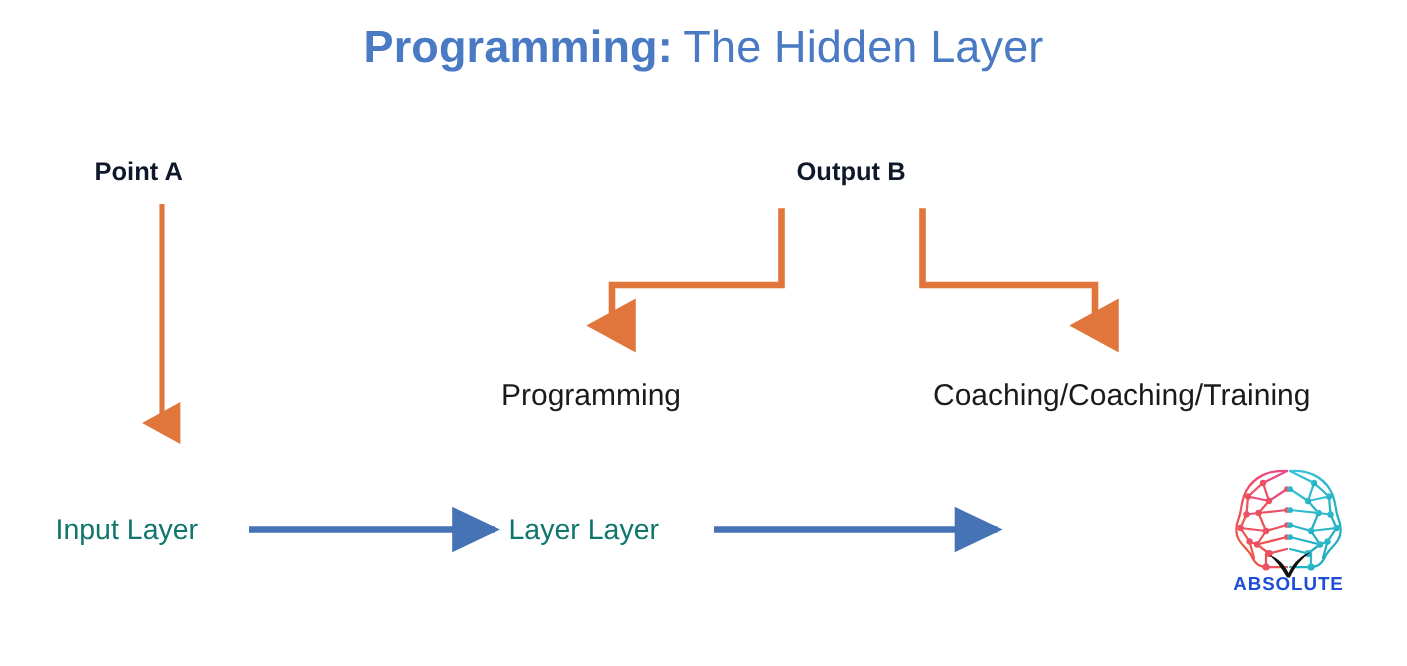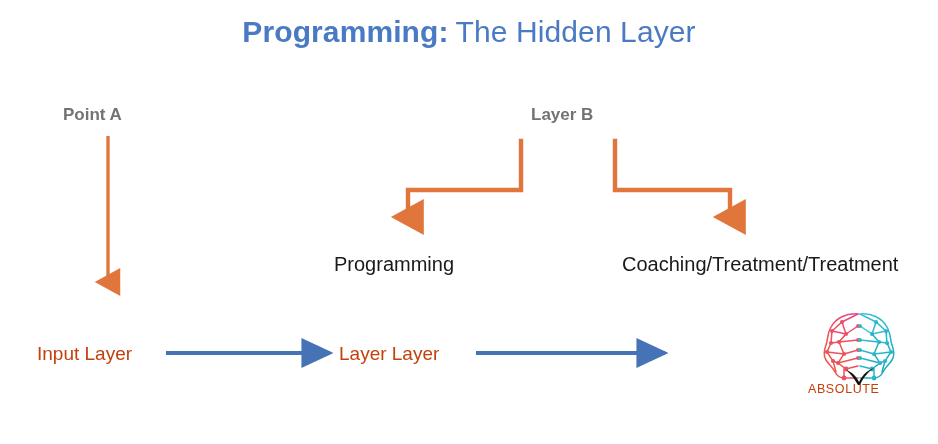--- a/index.html
+++ b/index.html
@@ -37,39 +37,39 @@
     font-weight: 700;
   }
   #title .light {
     font-weight: 400;
   }
 
   
   .txt {
     position: absolute;
     white-space: nowrap;
-    color: #737373;
+    color: #0f172a;
   }
   .point-label {
     font-size: 17px;
     font-weight: 700;
     line-height: 20px;
   }
   .branch-label {
     font-size: 20px;
     font-weight: 400;
     line-height: 24px;
     color: #1a1a1a;
     text-align: right;
   }
   .layer-label {
     font-size: 19px;
     font-weight: 400;
     line-height: 23px;
-    color: #c2410c;
+    color: #0f766e;
   }
 
   
   #wires {
     position: absolute;
     left: 0;
     top: 0;
     width: 938px;
     height: 444px;
     pointer-events: none;
@@ -88,24 +88,25 @@
     left: 0;
     top: 0;
     width: 102px;
     height: 80px;
   }
   #logo-word {
     position: absolute;
     left: 0;
     top: 76px;
     width: 102px;
+    text-align: center;
     font-size: 12.5px;
-    font-weight: 400;
+    font-weight: 700;
     letter-spacing: 0.6px;
-    color: #c2410c;
+    color: #1d4ed8;
     line-height: 14px;
   }
 </style>
 </head>
 <body>
 
 <div id="slide">
 
   <div id="title">
     <span class="strong">Programming:</span><span class="light" style="margin-left:7px;">The Hidden Layer</span>
@@ -137,25 +138,25 @@
       <path d="M166,353 L330,353" stroke="#4573b5" stroke-width="4.2" fill="none" marker-end="url(#arrow-blue)"></path>
     </g>
 
     <g>
       <path d="M476,353 L665,353" stroke="#4573b5" stroke-width="4.2" fill="none" marker-end="url(#arrow-blue)"></path>
     </g>
   </svg>
 
   <div class="txt point-label" style="left:63px; top:105px;">Point A</div>
 
-  <div class="txt point-label" style="left:531px; top:105px;">Layer B</div>
+  <div class="txt point-label" style="left:531px; top:105px;">Output B</div>
 
   <div class="txt branch-label" style="left:334px; top:252px;">Programming</div>
 
-  <div class="txt branch-label" style="left:622px; top:252px;">Coaching/Treatment/Treatment</div>
+  <div class="txt branch-label" style="left:622px; top:252px;">Coaching/Coaching/Training</div>
 
   <div class="txt layer-label" style="left:37px; top:342px;">Input Layer</div>
 
   <div class="txt layer-label" style="left:339px; top:342px;">Layer Layer</div>
 
 
   <div id="logo">
     <svg id="logo-mark" viewBox="0 0 102 80">
       <defs>
         <linearGradient id="gradL" x1="0" y1="1" x2="1" y2="0">

